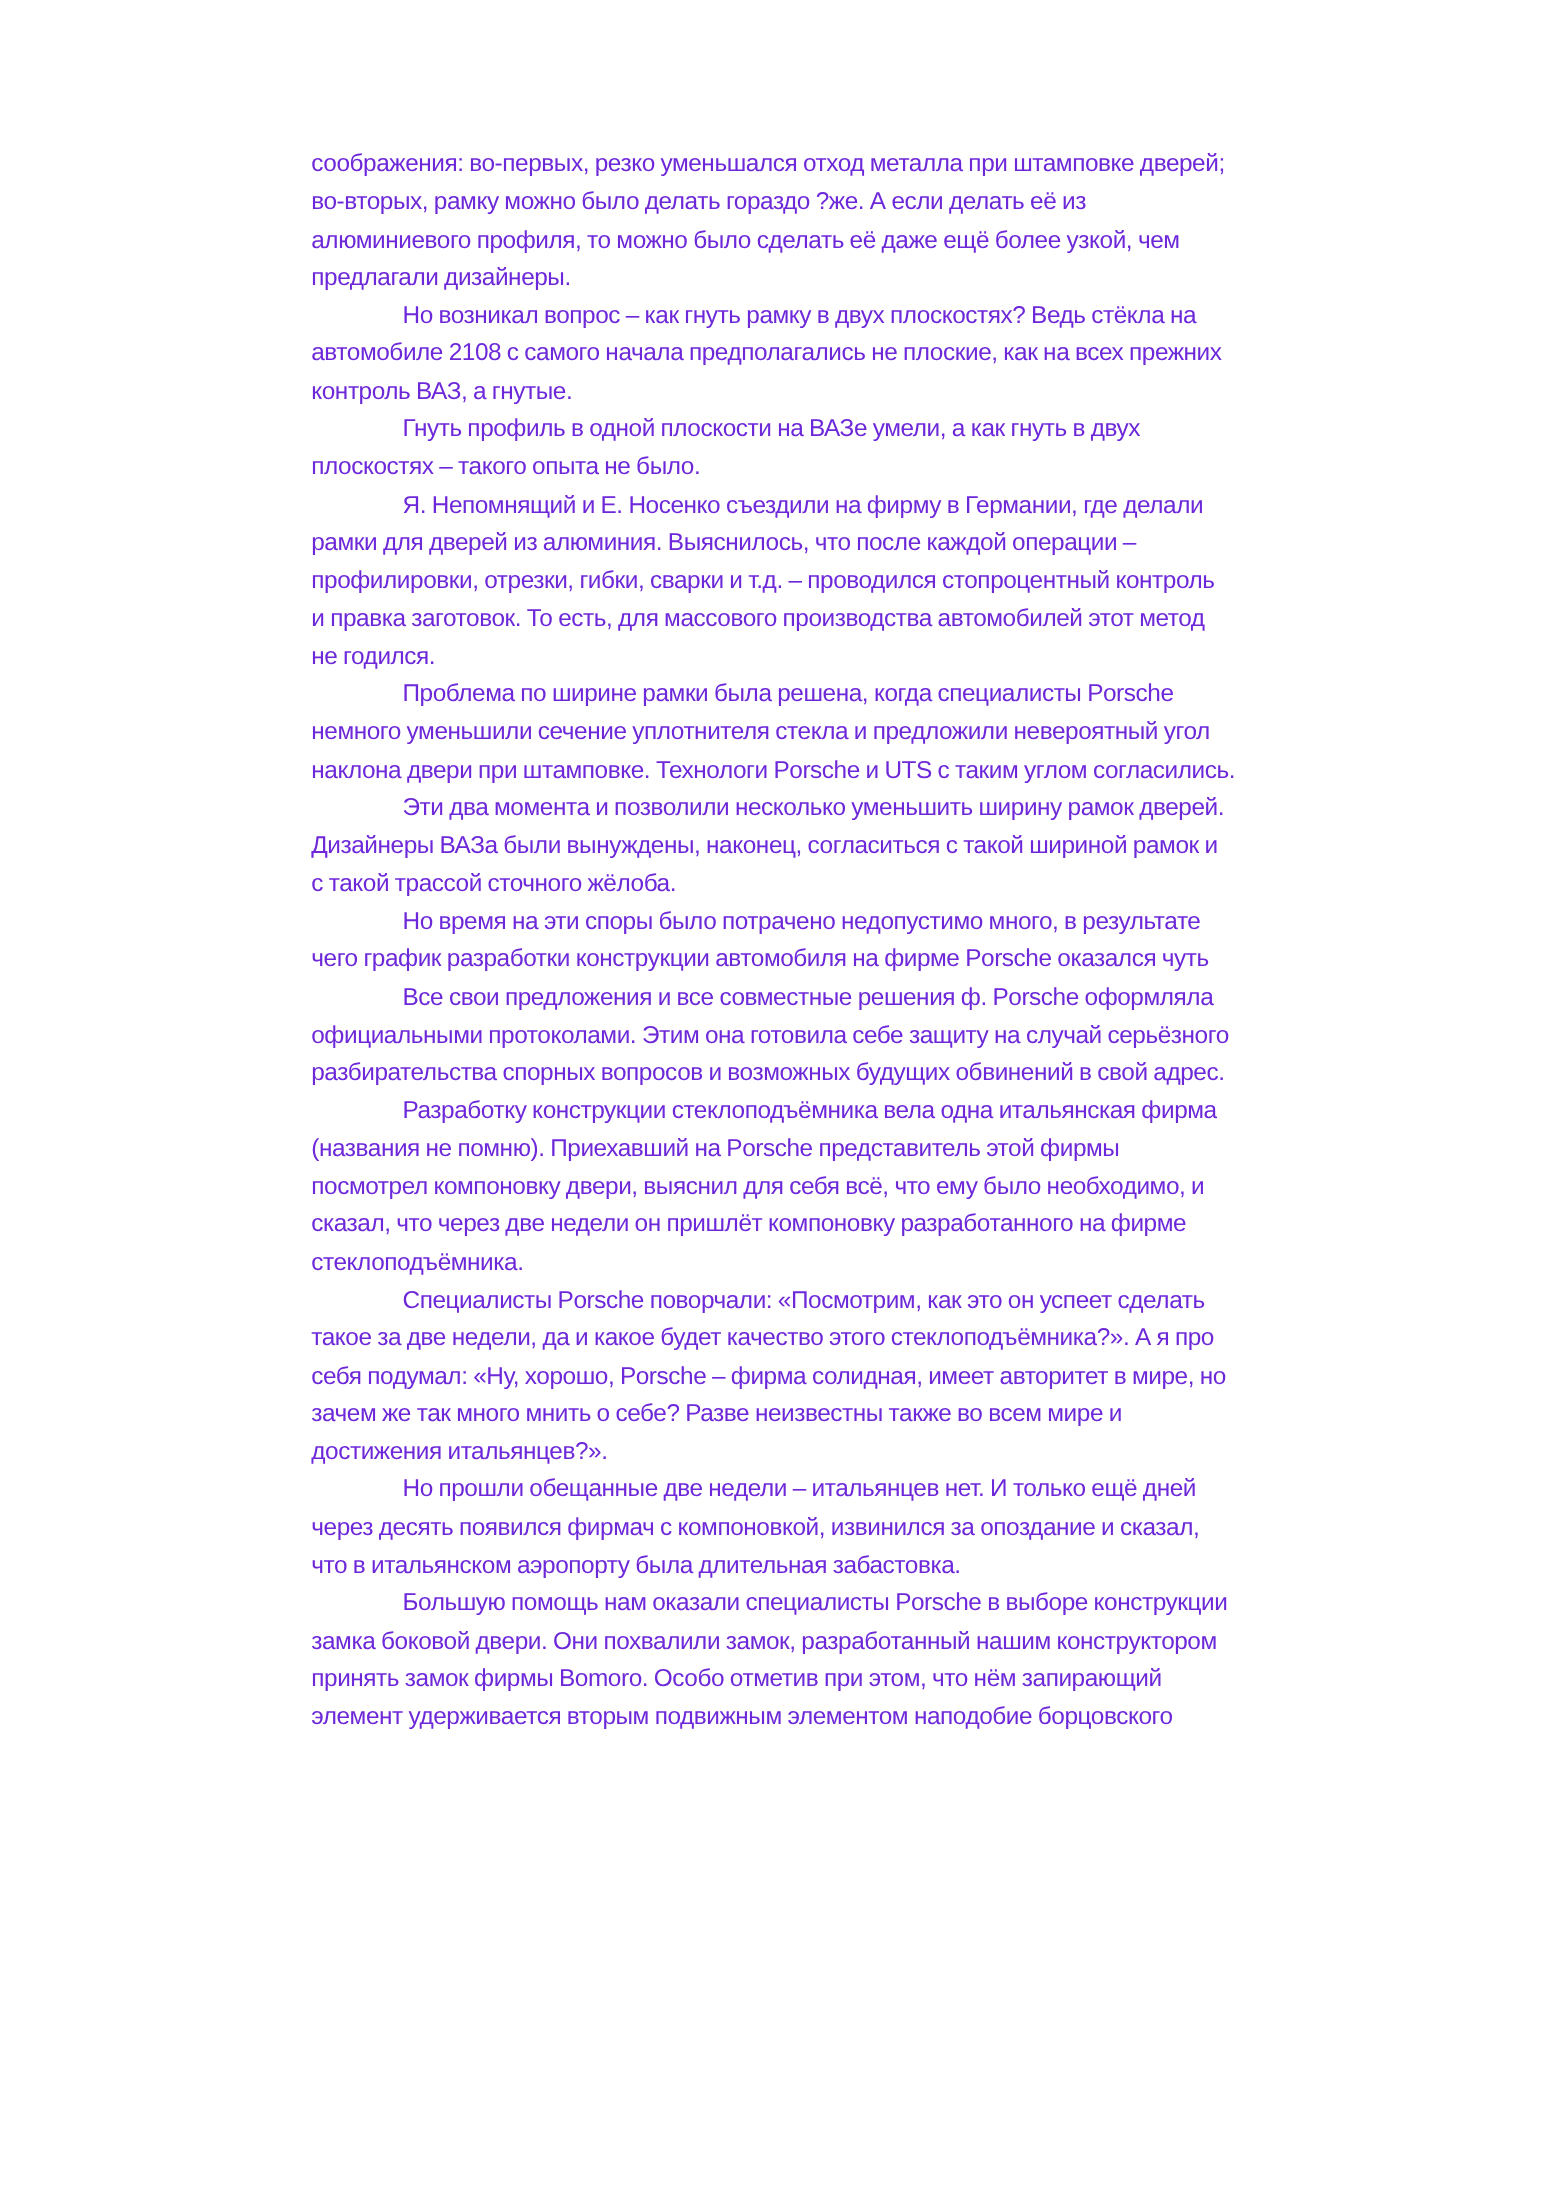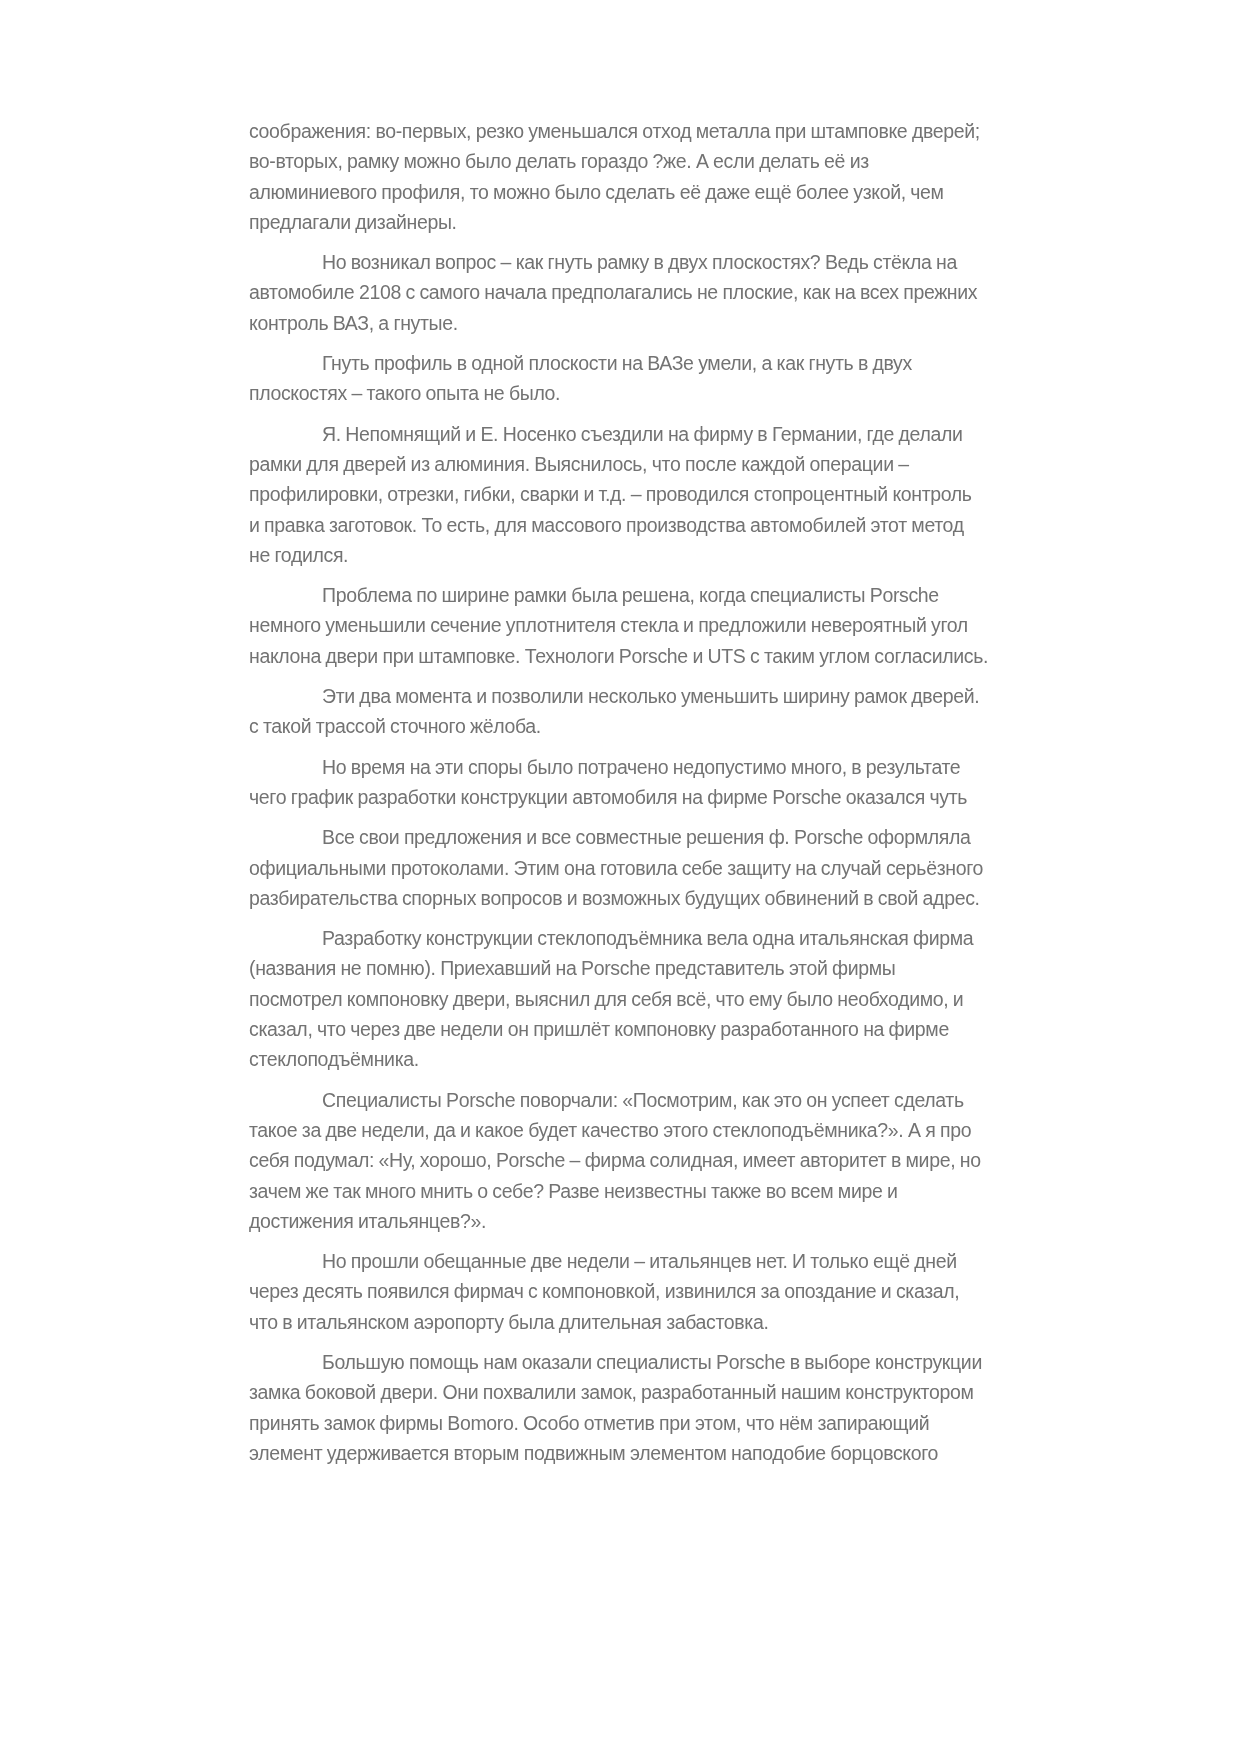--- a/index.html
+++ b/index.html
@@ -14,35 +14,34 @@
       overflow: hidden;
     }
     .page {
       position: absolute;
       left: 249px;
       top: 116px;
       width: 910px;
       font-family: "Liberation Sans", sans-serif;
       font-size: 19.5px;
       line-height: 30.3px;
-      color: #737373;
+      color: #6d28d9;
       letter-spacing: -0.35px;
       word-spacing: -0.5px;
     }
     .para {
       margin: 0;
       padding: 0;
     }
     .line {
       display: block;
       white-space: nowrap;
     }
     .para .line.first.indent {
       padding-left: 73px;
-      margin-top: 10px;
     }
   </style>
 </head>
 <body>
 
 <div class="page" id="page">
     <div class="para">
       <span class="line first">соображения: во-первых, резко уменьшался отход металла при штамповке дверей;</span>
       <span class="line">во-вторых, рамку можно было делать гораздо ?же. А если делать её из</span>
       <span class="line">алюминиевого профиля, то можно было сделать её даже ещё более узкой, чем</span>
@@ -64,20 +63,21 @@
       <span class="line">и правка заготовок. То есть, для массового производства автомобилей этот метод</span>
       <span class="line">не годился.</span>
     </div>
     <div class="para">
       <span class="line first indent">Проблема по ширине рамки была решена, когда специалисты Porsche</span>
       <span class="line">немного уменьшили сечение уплотнителя стекла и предложили невероятный угол</span>
       <span class="line">наклона двери при штамповке. Технологи Porsche и UTS с таким углом согласились.</span>
     </div>
     <div class="para">
       <span class="line first indent">Эти два момента и позволили несколько уменьшить ширину рамок дверей.</span>
+      <span class="line">Дизайнеры ВАЗа были вынуждены, наконец, согласиться с такой шириной рамок и</span>
       <span class="line">с такой трассой сточного жёлоба.</span>
     </div>
     <div class="para">
       <span class="line first indent">Но время на эти споры было потрачено недопустимо много, в результате</span>
       <span class="line">чего график разработки конструкции автомобиля на фирме Porsche оказался чуть</span>
     </div>
     <div class="para">
       <span class="line first indent">Все свои предложения и все совместные решения ф. Porsche оформляла</span>
       <span class="line">официальными протоколами. Этим она готовила себе защиту на случай серьёзного</span>
       <span class="line">разбирательства спорных вопросов и возможных будущих обвинений в свой адрес.</span>

